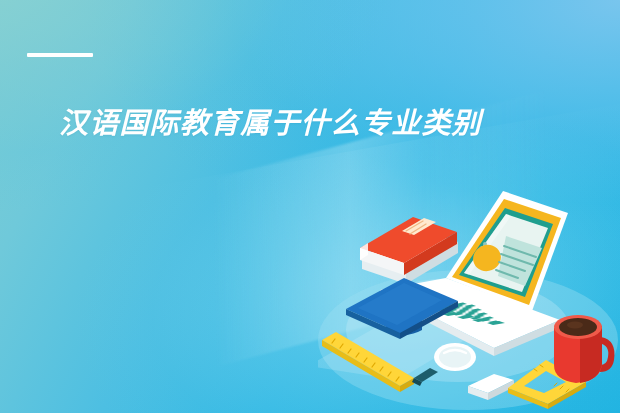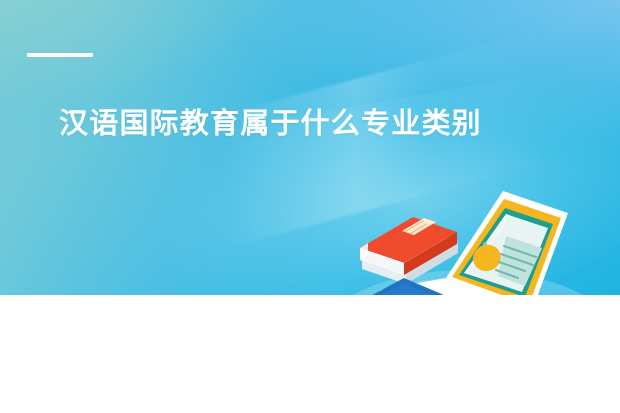--- a/index.html
+++ b/index.html
@@ -9,23 +9,24 @@
     background: #ffffff;
   }
   body {
     font-family: "Liberation Sans", "DejaVu Sans", sans-serif;
   }
 
   
   .banner {
     position: relative;
     width: 620px;
-    height: 295px;
+    height: 413px;
     overflow: hidden;
     background: #21b4e2;
+    font-style: italic;
   }
 
   
   .bg-base {
     position: absolute;
     inset: 0;
     background:
       linear-gradient(118deg,
         #7ccdd3 0%,
         #6fc9da 16%,

